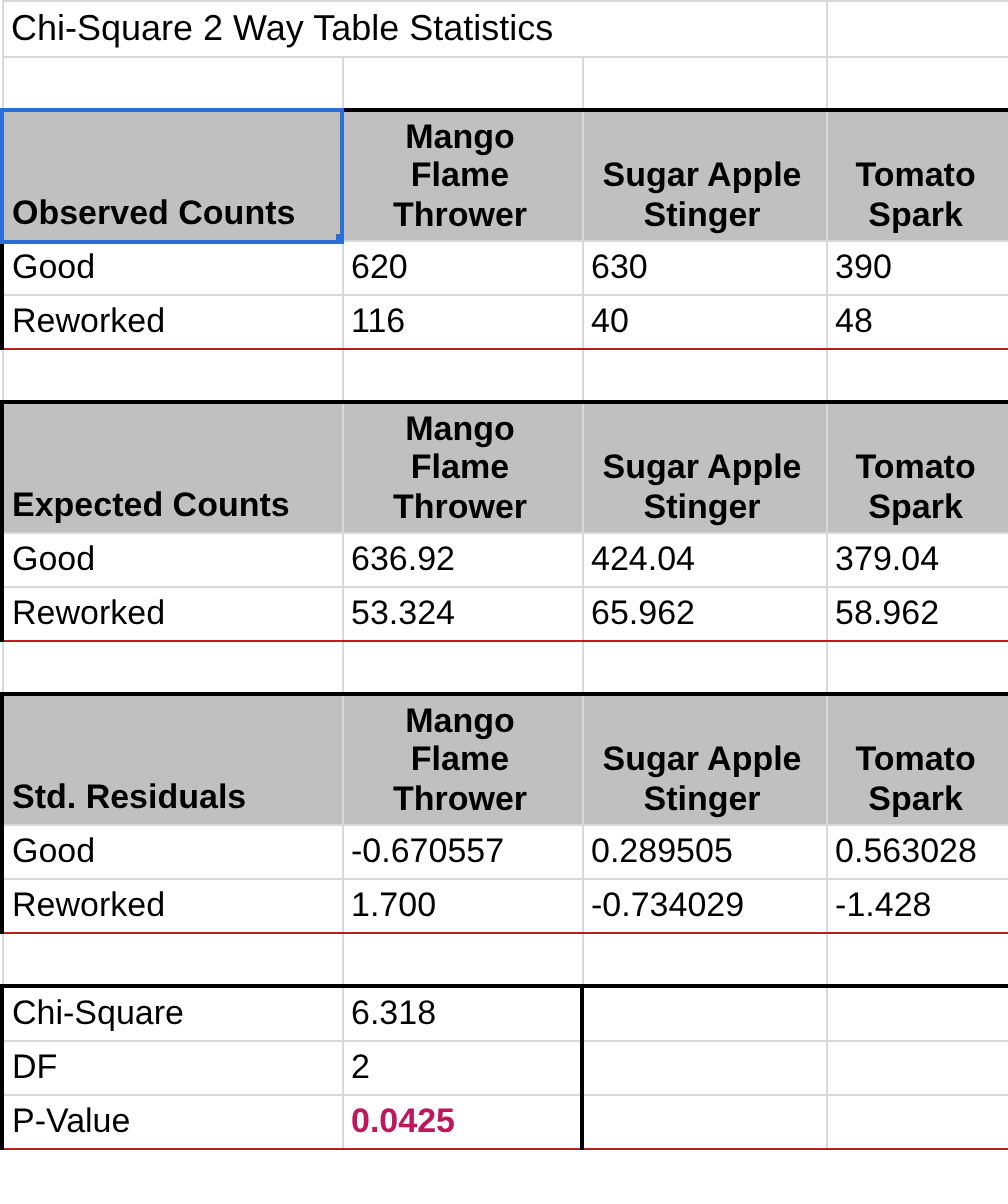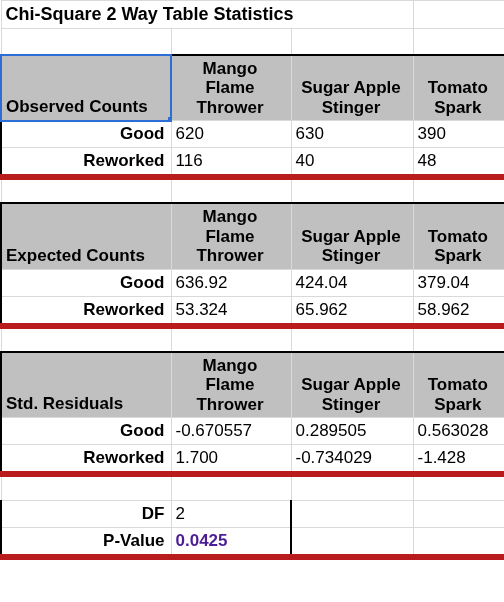--- a/index.html
+++ b/index.html
@@ -22,44 +22,44 @@
     padding: 3px 6px 3px 4px;
     height: 26px;
     vertical-align: bottom;
     overflow: hidden;
     white-space: nowrap;
   }
   .col-a { width: 170px; }
   .col-b { width: 120px; }
   .col-c { width: 122px; }
   .col-d { width: 92px; }
-  .title { font-weight: bold; font-size: 18px; margin-top: 24px; }
+  .title { font-weight: normal; font-size: 18px; margin-top: 24px; }
   .hdr-cell {
     background: #c0c0c0;
     font-weight: bold;
     vertical-align: bottom;
   }
   .hdr-center { text-align: center; line-height: 1.15; }
-  .row-label { font-weight: bold; text-align: right; }
+  .row-label { font-weight: normal; text-align: left; }
   .num { }
   .selected { outline: 2px solid #2a6ed6; outline-offset: -1px; position: relative; }
   .handle {
     position: absolute;
     right: -4px;
     bottom: -4px;
     width: 7px;
     height: 7px;
     background: #2a6ed6;
   }
   .thick-top    td { border-top: 2px solid #000; }
-  .thick-bottom td { border-bottom: 6px solid #b91c1c; }
+  .thick-bottom td { border-bottom: 1px solid #b91c1c; }
   .thick-left      { border-left: 2px solid #000 !important; }
   .thick-right     { border-right: 2px solid #000 !important; }
   .hdr-multi { height: 70px; }
-  .red { color: #4c1d95; font-weight: bold; }
+  .red { color: #be185d; font-weight: bold; }
 </style>
 </head>
 <body>
 
 <table class="sheet">
   <colgroup>
     <col class="col-a">
       <col class="col-b">
       <col class="col-c">
       <col class="col-d">
@@ -151,20 +151,26 @@
     <td class="num thick-right">-1.428</td>
   </tr>
 
   <tr>
         <td></td>
         <td></td>
         <td></td>
         <td></td>
       </tr>
 
+  <tr class="thick-top">
+    <td class="row-label thick-left">Chi-Square</td>
+    <td class="num thick-right">6.318</td>
+    <td></td>
+    <td></td>
+  </tr>
   <tr>
     <td class="row-label thick-left">DF</td>
     <td class="num thick-right">2</td>
     <td></td>
     <td></td>
   </tr>
   <tr class="thick-bottom">
     <td class="row-label thick-left">P-Value</td>
     <td class="num red thick-right">0.0425</td>
     <td></td>

